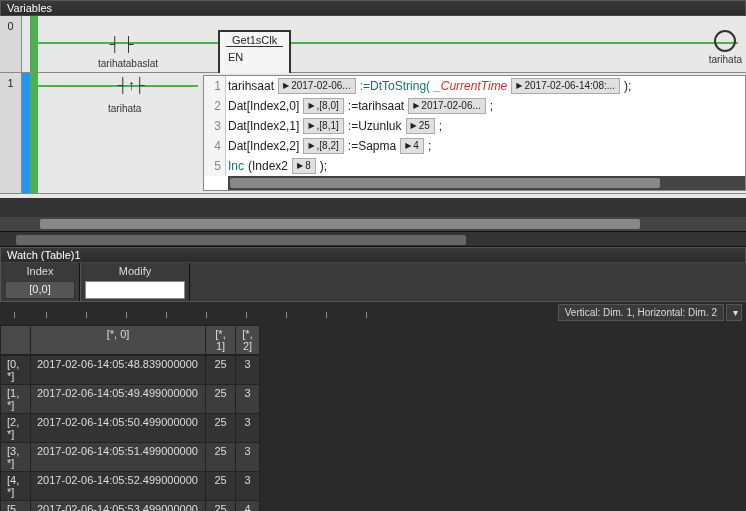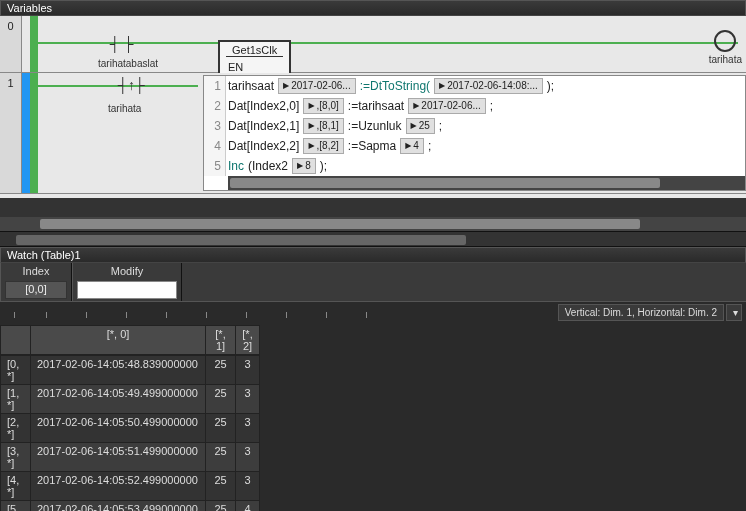--- a/index.html
+++ b/index.html
@@ -67,21 +67,21 @@
   .contact {
     position: absolute;
     top: 20px;
     font-size: 14px;
     color: #333;
   }
   .fbox {
     position: absolute;
     border: 2px solid #333;
     background: #f5f5f5;
-    top: 24px;
+    top: 14px;
     padding: 2px 6px;
     font-size: 11px;
     color: #222;
   }
   .fbox .hdr { border-bottom: 1px solid #333; text-align: center; padding: 0 6px; }
   .coil {
     position: absolute;
     top: 14px;
     right: 10px;
     width: 22px;
@@ -244,20 +244,21 @@
       <div class="code-block">
 
         <div class="code-line">
           <div class="gutter">1</div>
           <span class="tok">tarihsaat</span>
           <span class="valbox">
               <span class="tri">▶</span>
               <span>2017-02-06...</span>
             </span>
           <span class="tok kw-blue">:=DtToString(</span>
+          <span class="tok kw-red">_CurrentTime</span>
           <span class="valbox">
               <span class="tri">▶</span>
               <span>2017-02-06-14:08:...</span>
             </span>
           <span class="tok">);</span>
         </div>
 
         <div class="code-line">
           <div class="gutter">2</div>
           <span class="tok">Dat[Index2,0]</span>
@@ -327,21 +328,21 @@
   </div>
 </div>
 
 <div class="outer-scroll">
   <div class="thumb"></div>
 </div>
 
 <div class="panel-header">Watch (Table)1</div>
 <div class="watch">
   <div class="watch-controls">
-    <div class="wc-col" style="width:72px;">
+    <div class="wc-col" style="width:80px;">
       <div class="wc-hdr">Index</div>
       <div class="wc-body" style="text-align:center;"><span class="wc-input wc-input-grey" style="display:inline-block; text-align:center;">[0,0]</span></div>
     </div>
     <div class="wc-col" style="width:110px;">
       <div class="wc-hdr">Modify</div>
       <div class="wc-body"><input class="wc-input wc-input-white" value="" style=""></div>
     </div>
   </div>
 
   <div style="display:flex; justify-content:space-between; align-items:flex-end;">

